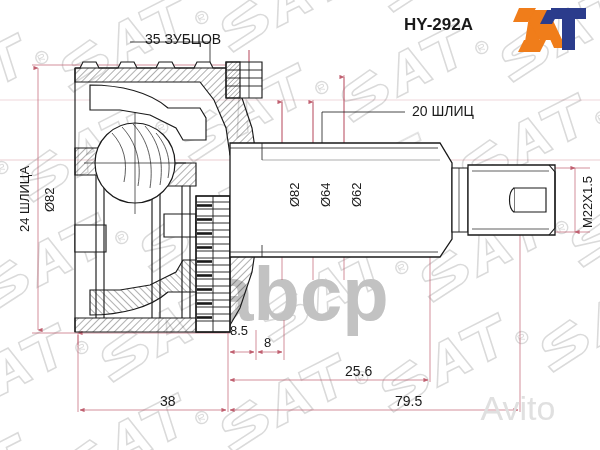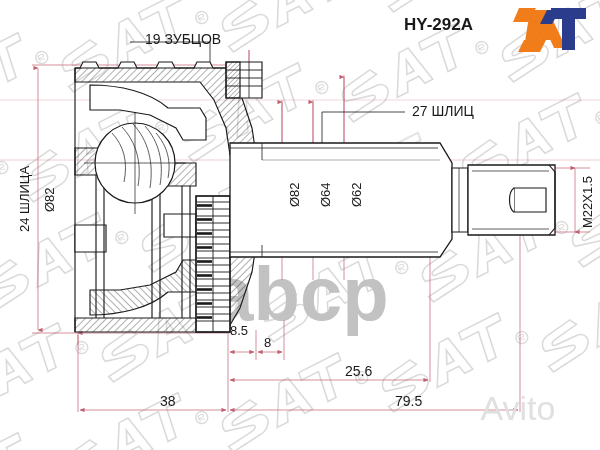--- a/index.html
+++ b/index.html
@@ -363,23 +363,23 @@
     <g stroke="#1a1a1a" stroke-width="0.8" fill="none">
       <path d="M130,42 L210,42 L210,62"></path>
       <path d="M405,112 L322,112 L322,143"></path>
     </g>
   </svg>
 
   <div class="layer" id="text-layer">
 
     <div class="lbl lbl-bold" style="left:404px; top:16px; font-size:17px;">HY-292A</div>
 
-    <div class="lbl" style="left:145px; top:32px; font-size:14px;">19 ЗУБЦОВ</div>
-
-    <div class="lbl" style="left:412px; top:104px; font-size:14px;">27 ШЛИЦ</div>
+    <div class="lbl" style="left:145px; top:32px; font-size:14px;">35 ЗУБЦОВ</div>
+
+    <div class="lbl" style="left:412px; top:104px; font-size:14px;">20 ШЛИЦ</div>
 
     <div class="lbl vert" style="left:18px; top:232px; font-size:13px;
          transform: rotate(-90deg);">24 ШЛИЦА</div>
 
     <div class="lbl vert" style="left:43px; top:212px; font-size:13px;
          transform: rotate(-90deg);">Ø82</div>
 
     <div class="lbl vert" style="left:288px; top:207px; font-size:13px;
          transform: rotate(-90deg);">Ø82</div>
 

